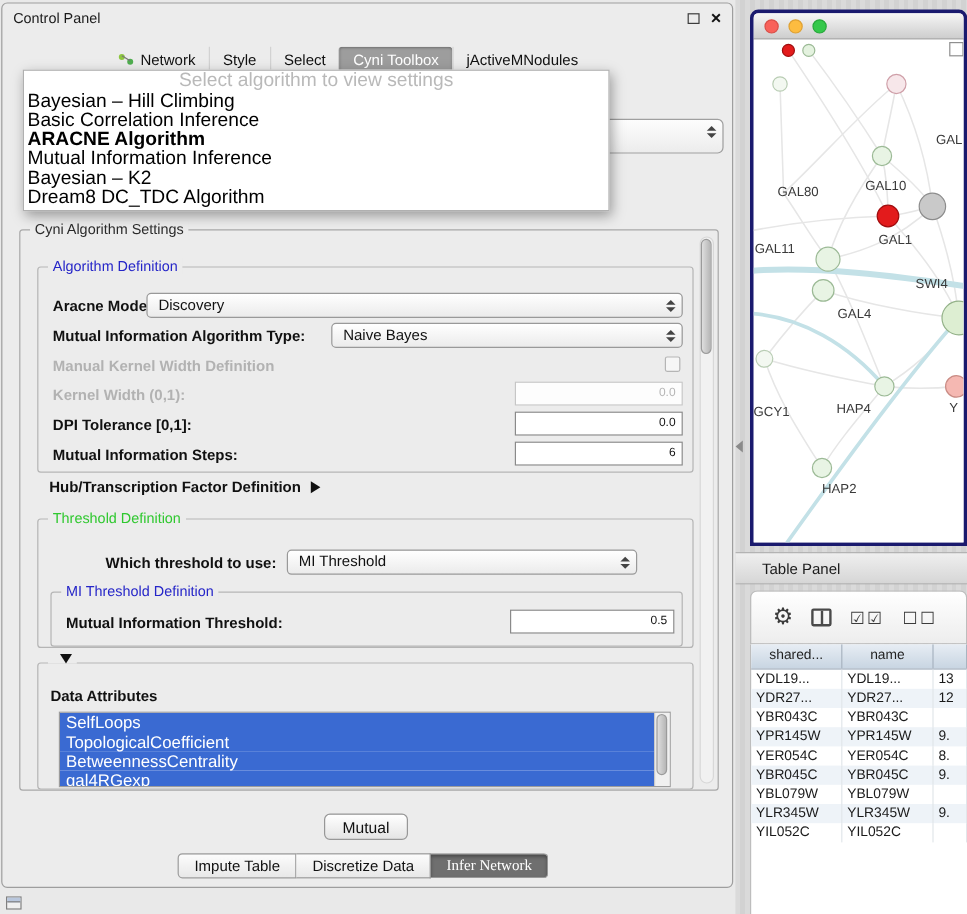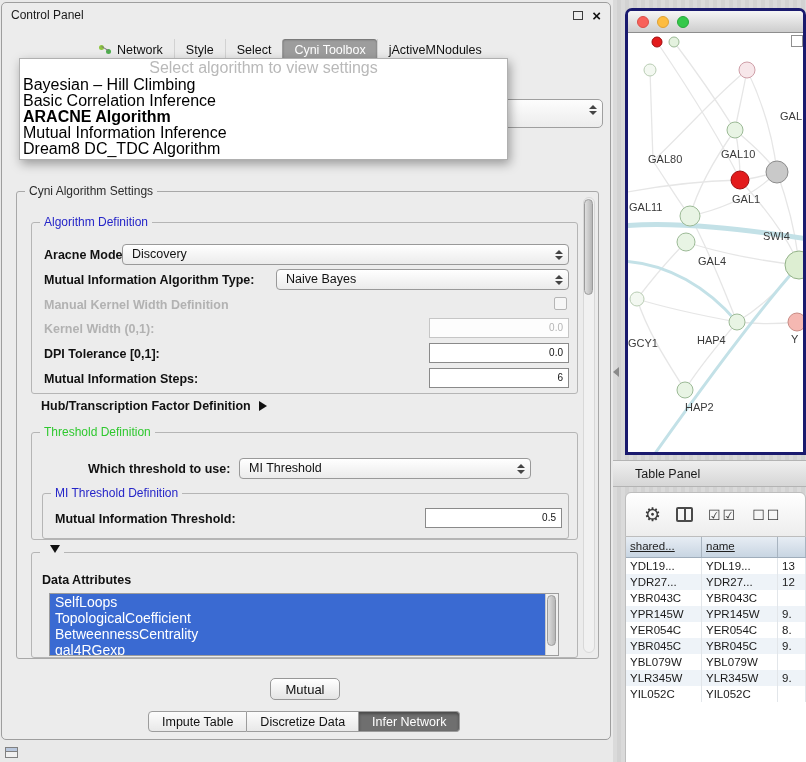--- a/index.html
+++ b/index.html
@@ -85,21 +85,21 @@
     border:1px solid #9b9b9b;border-radius:5px;}
 
   .apply-btn{position:absolute;left:268px;top:675px;width:70px;height:22px;border:1px solid #979797;border-radius:5px;
     background:linear-gradient(#ffffff,#e4e4e4);font-size:13px;color:#111;font-family:inherit;}
 
   .bottom-tabs{position:absolute;left:146px;top:708px;display:flex;height:21px;font-size:12.5px;}
   .btab{display:flex;align-items:center;padding:0 13px;background:linear-gradient(#fcfcfc,#e8e8e8);
     border:1px solid #9c9c9c;border-left:none;color:#111;white-space:nowrap;}
   .btab:first-child{border-left:1px solid #9c9c9c;border-radius:4px 0 0 4px;}
   .btab:last-child{border-radius:0 4px 4px 0;}
-  .btab.selected{background:#6f6f6f;color:#fff;box-shadow:inset 0 2px 3px rgba(0,0,0,.35);}
+  .btab.selected{background:#6f6f6f;color:#fff;box-shadow:inset 0 2px 3px rgba(0,0,0,.35);font-family:Liberation Serif, serif;}
 
   .splitter{position:absolute;left:612px;top:0;width:8px;height:762px;}
   .splitter-handle{position:absolute;left:1px;top:367px;width:0;height:0;
     border-right:6px solid #8a8a8a;border-top:5px solid transparent;border-bottom:5px solid transparent;}
 
   .dock-icon{position:absolute;left:5px;top:747px;width:13px;height:11px;border:1px solid #808080;background:#f0f0f0;}
   .dock-icon::before{content:"";display:block;height:3px;background:#b9c7dd;border-bottom:1px solid #808080;}
 
   
   .network-window{position:absolute;left:625px;top:8px;width:181px;height:447px;border:3px solid #1a1a6e;
@@ -123,21 +123,21 @@
     background:linear-gradient(#ffffff,#ededed);border:1px solid #bdbdbd;border-radius:6px 6px 0 0;
     display:flex;align-items:center;gap:15px;padding-left:18px;}
   .tb-icon{color:#3b3b3b;font-size:14px;line-height:1;letter-spacing:2px;}
   .tb-icon.gear{font-size:19px;letter-spacing:0;}
   .tb-icon.cols{width:17px;height:15px;border:2px solid #4a4a4a;border-radius:2px;position:relative;letter-spacing:0;}
   .tb-icon.cols::before{content:"";position:absolute;left:50%;top:0;bottom:0;width:2px;background:#4a4a4a;transform:translateX(-50%);}
 
   .attr-table{position:absolute;left:625px;top:537px;width:181px;height:225px;background:#fff;
     border-left:1px solid #bdbdbd;font-size:11.5px;}
   .t-head{display:flex;height:21px;background:linear-gradient(#e7edf4,#c8d5e2);border-bottom:1px solid #9fadbb;}
-  .t-head .hcell{padding:3px 4px 0;border-right:1px solid #a8b4c0;color:#1f1f1f;text-align:left;overflow:hidden;white-space:nowrap;text-decoration:underline;}
+  .t-head .hcell{padding:3px 4px 0;border-right:1px solid #a8b4c0;color:#1f1f1f;text-align:center;overflow:hidden;white-space:nowrap;}
   .hcell.c1,.cell.c1{width:76px;}
   .hcell.c2,.cell.c2{width:76px;}
   .hcell.c3,.cell.c3{flex:1;}
   .t-row{display:flex;height:16px;line-height:16px;}
   .t-row:nth-child(even){background:#eef3f8;}
   .t-row .cell{padding:0 4px;border-right:1px solid #e2e6ea;white-space:nowrap;overflow:hidden;color:#1a1a1a;}
 </style>
 </head>
 <body>
 
@@ -176,20 +176,21 @@
       </span>
   </div>
 
   <div class="algo-popup">
     <div class="prompt">Select algorithm to view settings</div>
     <div id="popup-options">
         <div class="opt">Bayesian – Hill Climbing</div>
         <div class="opt">Basic Correlation Inference</div>
         <div class="opt bold">ARACNE Algorithm</div>
         <div class="opt">Mutual Information Inference</div>
+        <div class="opt">Bayesian – K2</div>
         <div class="opt">Dream8 DC_TDC Algorithm</div>
       </div>
   </div>
 
   <div class="settings-outer">
     <span class="gtitle">Cyni Algorithm Settings</span>
     <div class="vscroll">
       <div class="vthumb"></div>
     </div>
 

